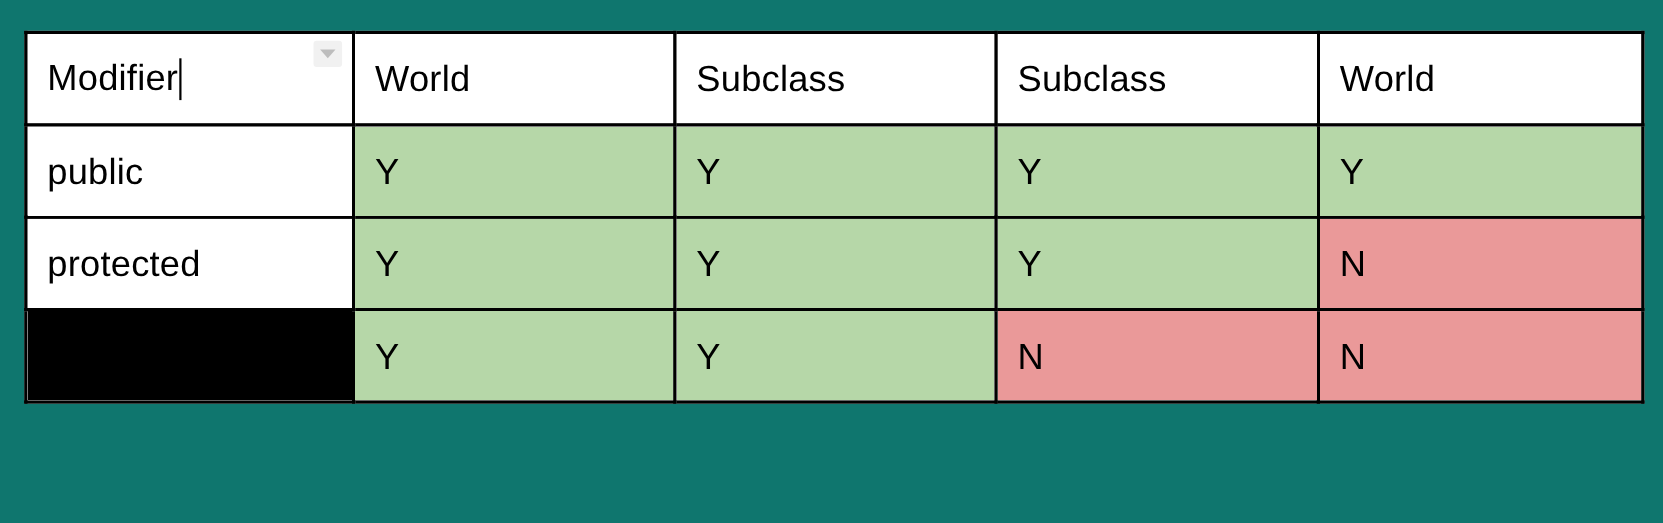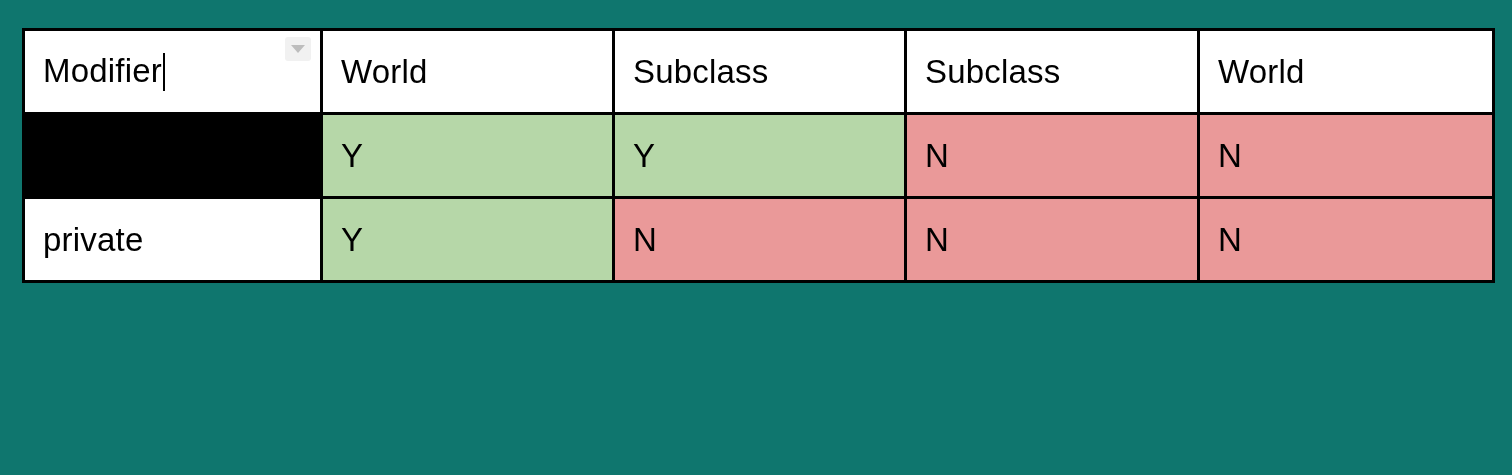--- a/index.html
+++ b/index.html
@@ -146,56 +146,73 @@
           <th class="header-cell">
             <span class="cell-text">Subclass</span>
           </th>
           <th class="header-cell">
             <span class="cell-text">World</span>
           </th>
         </tr>
       </thead>
       <tbody>
 
-
+        <tr>
+          <td class="fill-white">
+            <span class="cell-text">public</span>
+          </td>
+          <td class="fill-green">
+            <span class="cell-text">Y</span>
+          </td>
+          <td class="fill-green">
+            <span class="cell-text">Y</span>
+          </td>
+          <td class="fill-green">
+            <span class="cell-text">Y</span>
+          </td>
+          <td class="fill-green">
+            <span class="cell-text">Y</span>
+          </td>
+        </tr>
+
+        <tr>
+          <td class="fill-white">
+            <span class="cell-text">protected</span>
+          </td>
+          <td class="fill-green">
+            <span class="cell-text">Y</span>
+          </td>
+          <td class="fill-green">
+            <span class="cell-text">Y</span>
+          </td>
+          <td class="fill-green">
+            <span class="cell-text">Y</span>
+          </td>
+          <td class="fill-red">
+            <span class="cell-text">N</span>
+          </td>
+        </tr>
 
         <tr>
           <td class="fill-black">
             <span class="cell-text"></span>
           </td>
           <td class="fill-green">
             <span class="cell-text">Y</span>
           </td>
           <td class="fill-green">
             <span class="cell-text">Y</span>
           </td>
           <td class="fill-red">
             <span class="cell-text">N</span>
           </td>
           <td class="fill-red">
             <span class="cell-text">N</span>
           </td>
         </tr>
 
-        <tr>
-          <td class="fill-white">
-            <span class="cell-text">private</span>
-          </td>
-          <td class="fill-green">
-            <span class="cell-text">Y</span>
-          </td>
-          <td class="fill-red">
-            <span class="cell-text">N</span>
-          </td>
-          <td class="fill-red">
-            <span class="cell-text">N</span>
-          </td>
-          <td class="fill-red">
-            <span class="cell-text">N</span>
-          </td>
-        </tr>
 
       </tbody>
     </table>
   </div>
 
 
 </div>
 
 </body></html>

